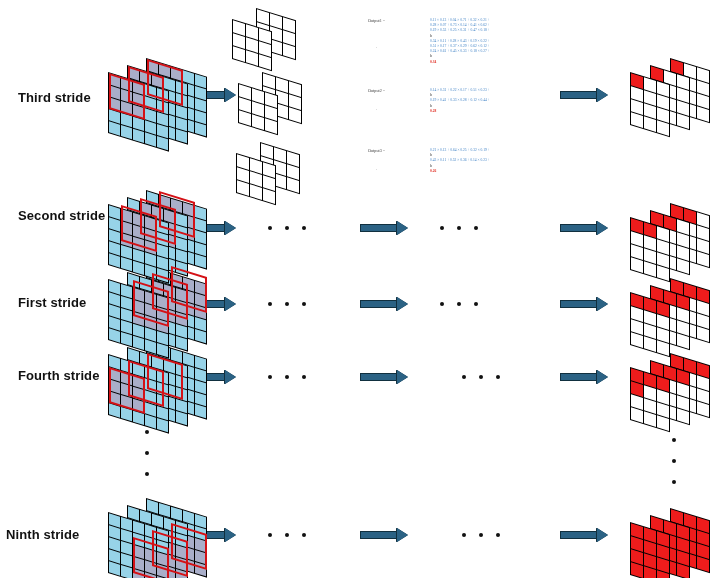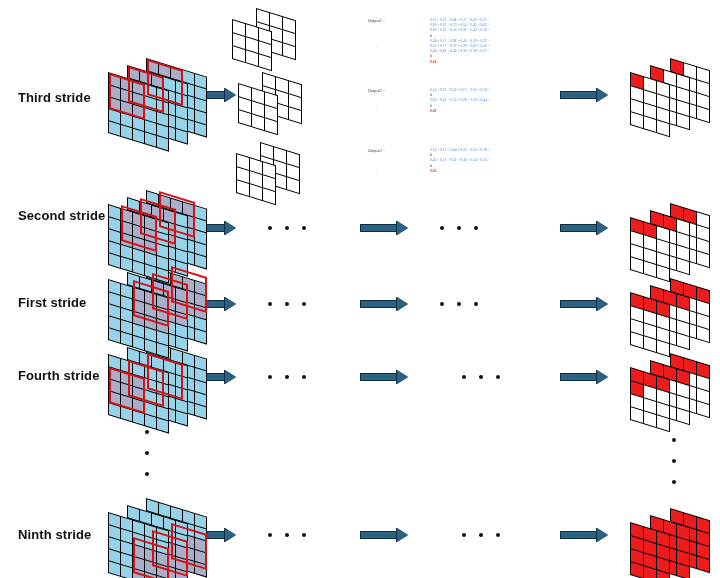--- a/index.html
+++ b/index.html
@@ -81,21 +81,21 @@
 </style>
 </head>
 <body>
 
 <div class="stage">
 
   <div class="abs row-label" style="left:18px;top:90px;">Third stride</div>
   <div class="abs row-label" style="left:18px;top:208px;">Second stride</div>
   <div class="abs row-label" style="left:18px;top:295px;">First stride</div>
   <div class="abs row-label" style="left:18px;top:368px;">Fourth stride</div>
-  <div class="abs row-label" style="left:18px;top:527px;">Ninth stride</div>
+  <div class="abs row-label" style="left:6px;top:527px;">Ninth stride</div>
 
   <div class="stack" id="in0" style="left:108px;top:58px;">
       <div class="sheet" style="left: 0px; top: 14px; z-index: 10;">
         <div class="grid" style="grid-template-columns: repeat(5, 11px); grid-template-rows: repeat(5, 11px);">
           <div class="cell win"></div>
           <div class="cell win"></div>
           <div class="cell win"></div>
           <div class="cell blue"></div>
           <div class="cell blue"></div>
           <div class="cell win"></div>

